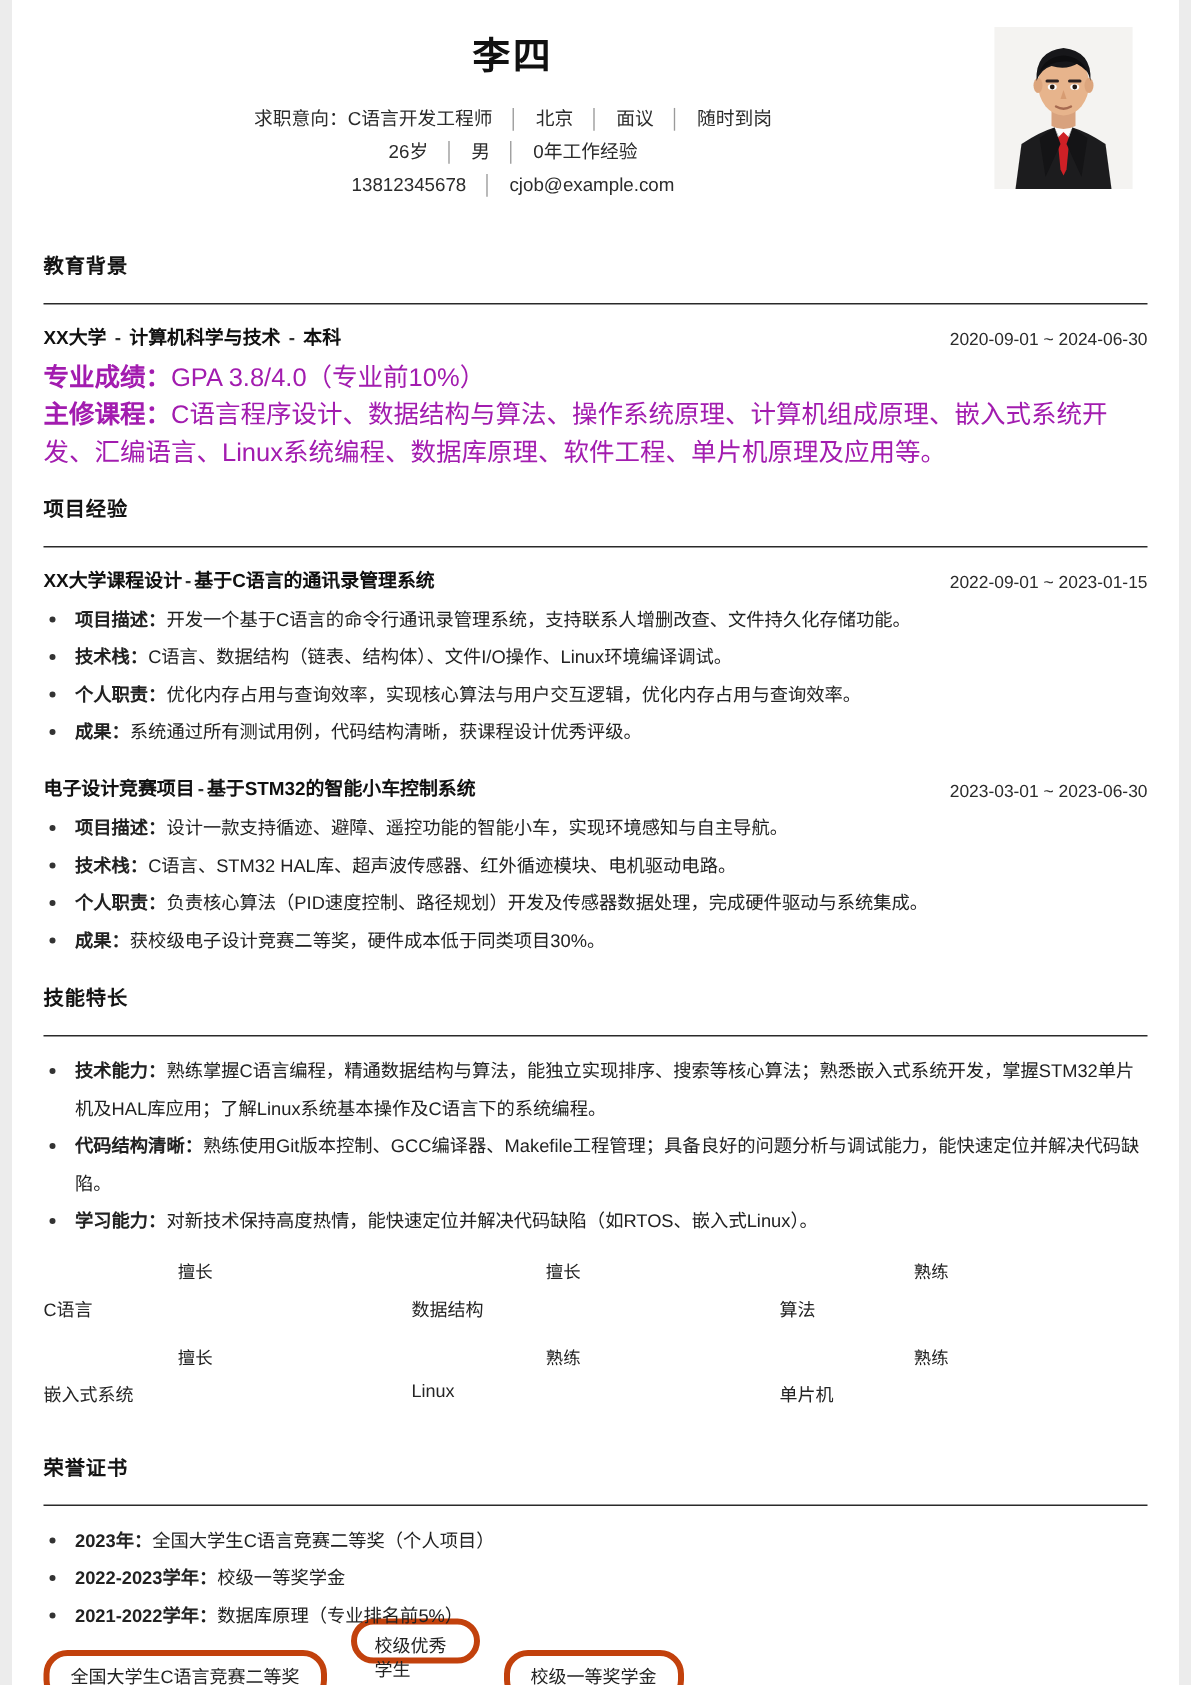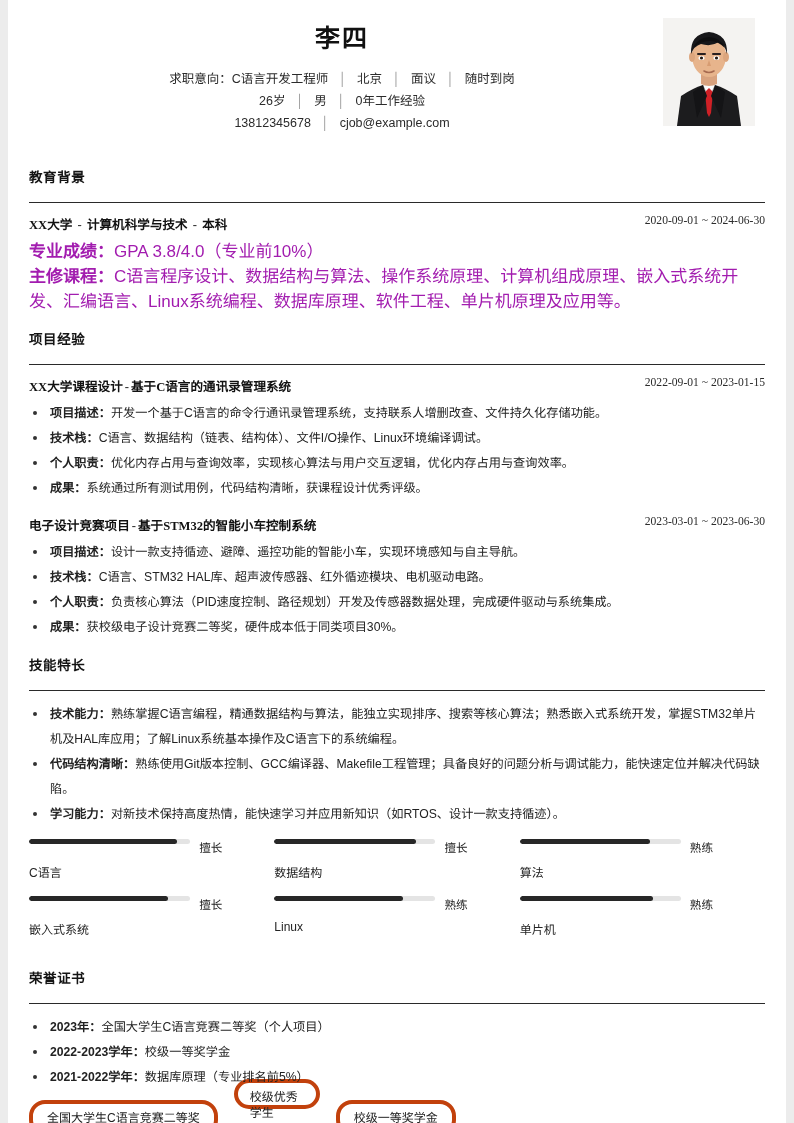--- a/index.html
+++ b/index.html
@@ -84,23 +84,22 @@
     border-top: 1.6px solid #2a2a2a;
     margin-bottom: 11px;
   }
 
   
   .entry { margin-bottom: 6px; }
   .entry + .entry { margin-top: 14px; }
   .entry-head {
     display: flex;
     justify-content: space-between;
-    align-items: flex-start;
+    align-items: flex-end;
     margin-bottom: 6px;
-    font-family: Liberation Serif, serif;
   }
   .entry-title {
     font-size: 12.6px;
     font-weight: bold;
     color: #111;
   }
   .entry-title .sep {
     font-weight: bold;
     color: #333;
     padding: 0 2px;
@@ -146,21 +145,22 @@
     margin-top: 12px;
   }
   .skill-cell {
     width: 33.333%;
     box-sizing: border-box;
     padding-right: 52px;
     margin-bottom: 16px;
   }
   .skill-bar-row {
     display: flex;
-    align-items: flex-start;
+    align-items: center;
+    flex-direction: column;
   }
   .skill-track {
     flex: 1;
     height: 5px;
     background: #e4e4e4;
     border-radius: 3px;
     overflow: hidden;
   }
   .skill-fill {
     height: 100%;
@@ -339,21 +339,21 @@
         </div>
       </div>
   </div>
 
   <div class="section">
     <div class="section-title">技能特长</div>
     <div class="section-rule"></div>
     <ul class="bullets" id="skills-bullets">
         <li><b>技术能力：</b><span>熟练掌握C语言编程，精通数据结构与算法，能独立实现排序、搜索等核心算法；熟悉嵌入式系统开发，掌握STM32单片机及HAL库应用；了解Linux系统基本操作及C语言下的系统编程。</span></li>
         <li><b>代码结构清晰：</b><span>熟练使用Git版本控制、GCC编译器、Makefile工程管理；具备良好的问题分析与调试能力，能快速定位并解决代码缺陷。</span></li>
-        <li><b>学习能力：</b><span>对新技术保持高度热情，能快速学习并应用新知识（如RTOS、设计一款支持循迹）。</span></li>
+        <li><b>学习能力：</b><span>对新技术保持高度热情，能快速定位并解决代码缺陷（如RTOS、嵌入式Linux）。</span></li>
       </ul>
     <div class="skill-grid" id="skill-grid">
         <div class="skill-cell">
           <div class="skill-bar-row">
             <div class="skill-track">
               <div class="skill-fill" style="width: 92%;"></div>
             </div>
             <div class="skill-level">擅长</div>
           </div>
           <div class="skill-name">C语言</div>

